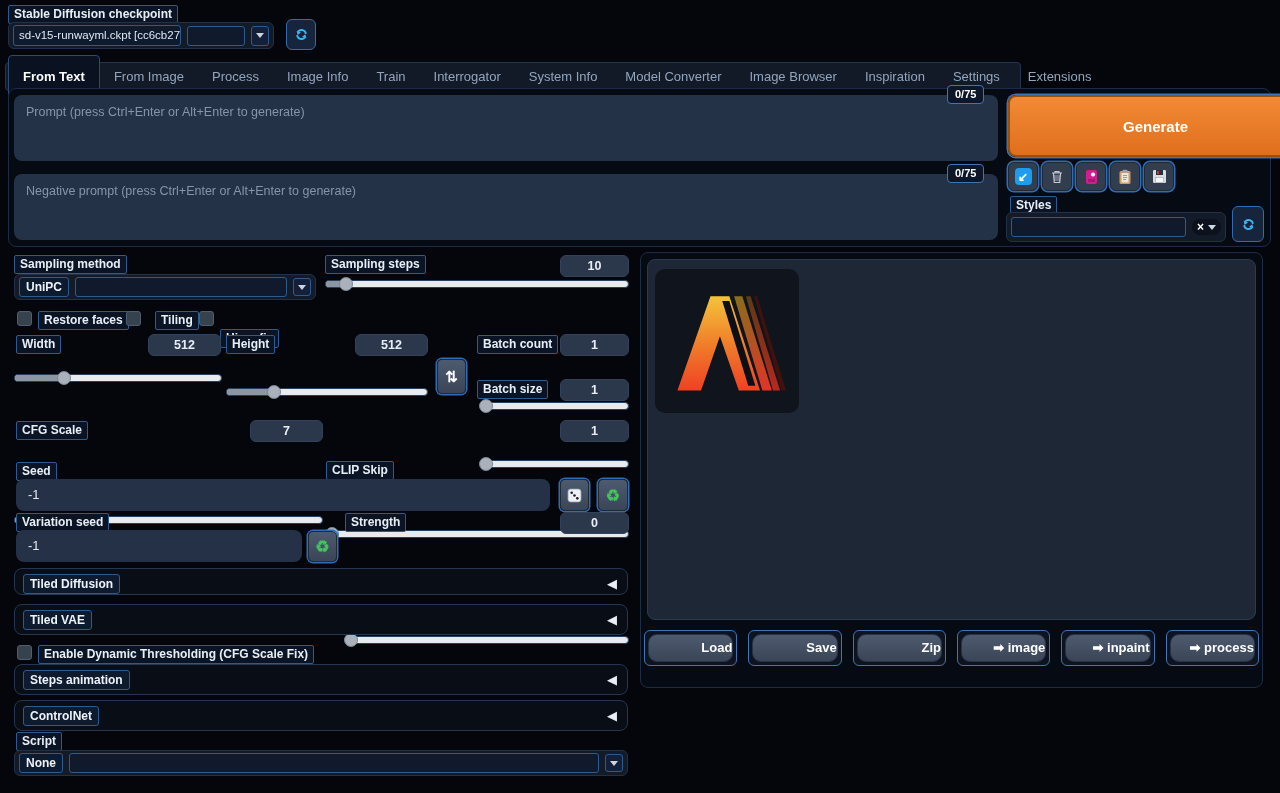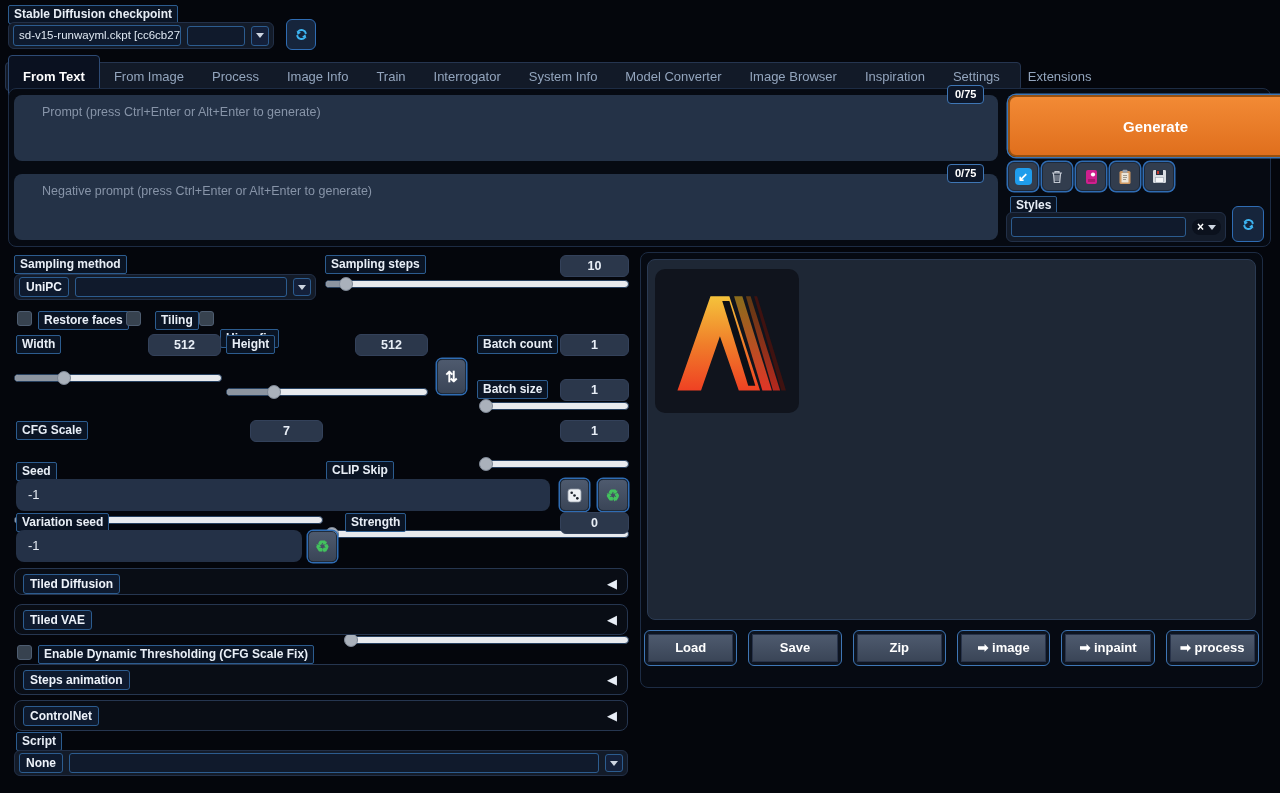--- a/index.html
+++ b/index.html
@@ -14,21 +14,21 @@
     font-size:12px; font-weight:700; line-height:15px; padding:1px 5px; border-radius:2px;
     white-space:nowrap;
   }
   .chip {
     display:inline-block; border:1px solid #2c5c8f; background:#0e1a2e; color:#eef3fa;
     font-size:12px; font-weight:700; line-height:16px; padding:1px 6px; border-radius:3px;
   }
   .panelbox { border:1px solid #1d2c44; border-radius:8px; background:#060a12; }
   .textarea {
     width:100%; height:100%; background:#243247; border:none; border-radius:8px;
-    color:#dfe6ef; font-size:12.5px; padding:10px 28px; resize:none; outline:none;
+    color:#dfe6ef; font-size:12.5px; padding:10px 12px; resize:none; outline:none;
     font-family:"Liberation Sans",sans-serif;
   }
   .textarea::placeholder { color:#8794a8; }
   .counter {
     background:#0d1729; border:1px solid #3e76b5; border-radius:4px; color:#fff;
     font-size:11px; font-weight:700; padding:1px 7px; line-height:15px;
   }
   .numbox {
     background:#2b374b; border:1px solid #33415a; border-radius:6px; color:#e8eef6;
     font-size:12.5px; font-weight:700; text-align:center; line-height:20px;
@@ -50,21 +50,21 @@
   }
   .select-wrap { display:flex; align-items:center; gap:6px; background:#131b29; border:1px solid #223048; border-radius:6px; padding:2px 4px; }
   .select-field { flex:1; height:20px; border:1px solid #2c5c8f; border-radius:3px; background:#101a2c; }
   .caret { width:0; height:0; border-left:4px solid transparent; border-right:4px solid transparent; border-top:5px solid #cdd5e1; }
   .caretbtn { display:flex; align-items:center; justify-content:center; width:18px; height:20px; border:1px solid #2c5c8f; border-radius:3px; background:#14203a; }
   .acc { position:absolute; background:#090d15; border:1px solid #263650; border-radius:8px; }
   .acc .arrow { position:absolute; right:10px; top:7px; color:#e8eef6; font-size:13px; }
   .tab { display:inline-block; padding:9px 14px; line-height:26px; color:#93a5bd; font-size:13px; cursor:pointer; white-space:nowrap; }
   .tab.active { background:#0a1120; color:#fff; font-weight:700; border:1px solid #2d4a74; border-radius:4px; line-height:24px; }
   .outbtn { border:1px solid #3e76b5; border-radius:6px; padding:3px; background:#0d1420; flex:1; }
-  .outbtn .inner { background:linear-gradient(#4e5a6e,#3a4557); border:1px solid #28334a; border-radius:0; color:#fff; font-weight:700; font-size:13px; text-align:center; line-height:26px; }
+  .outbtn .inner { background:linear-gradient(#4e5a6e,#3a4557); border:1px solid #28334a; border-radius:9px; color:#fff; font-weight:700; font-size:13px; text-align:right; line-height:26px; }
   .bluebtn { display:flex; align-items:center; justify-content:center; background:#16253c; border:1px solid #2f6cb3; border-radius:6px; }
 </style>
 </head>
 <body>
 
 <div class="screen">
 
   <span class="lbl abs" style="left:8px; top:5px;">Stable Diffusion checkpoint</span>
   <div class="abs select-wrap" style="left:8px; top:22px; width:266px; height:27px;">
     <div style="flex:0 0 168px; height:21px; border:1px solid #2c5c8f; border-radius:3px; background:#0e1a2e; color:#dfe8f2; font-size:11.5px; line-height:19px; padding:0 5px; overflow:hidden; white-space:nowrap;">sd-v15-runwayml.ckpt [cc6cb27103]</div>

